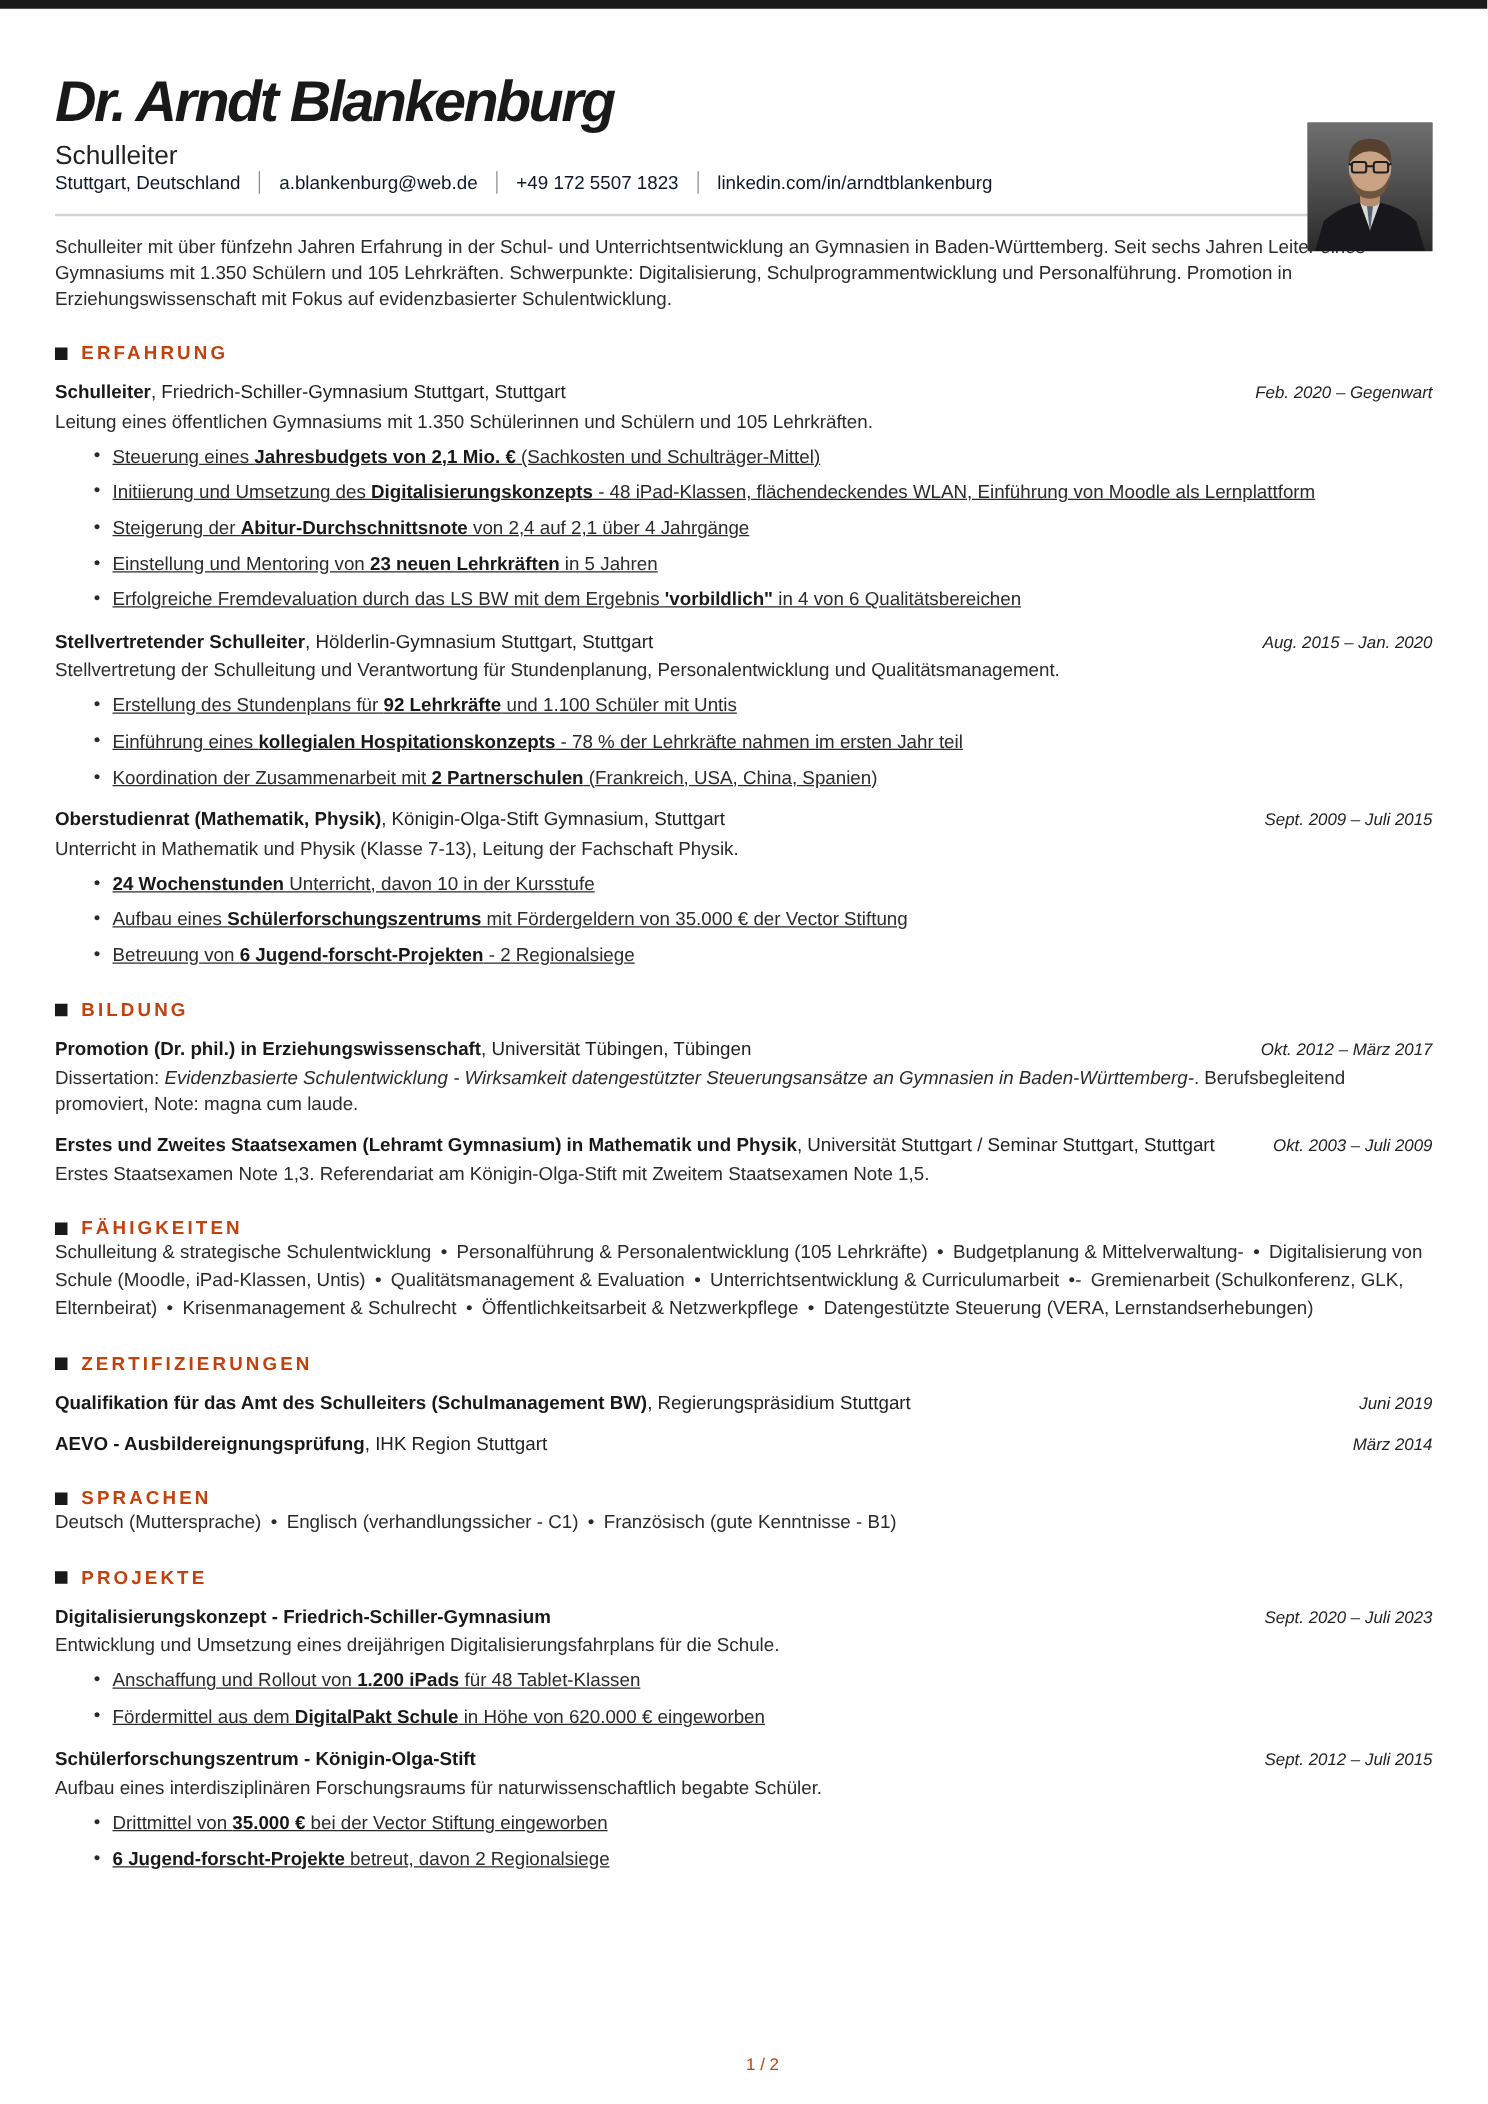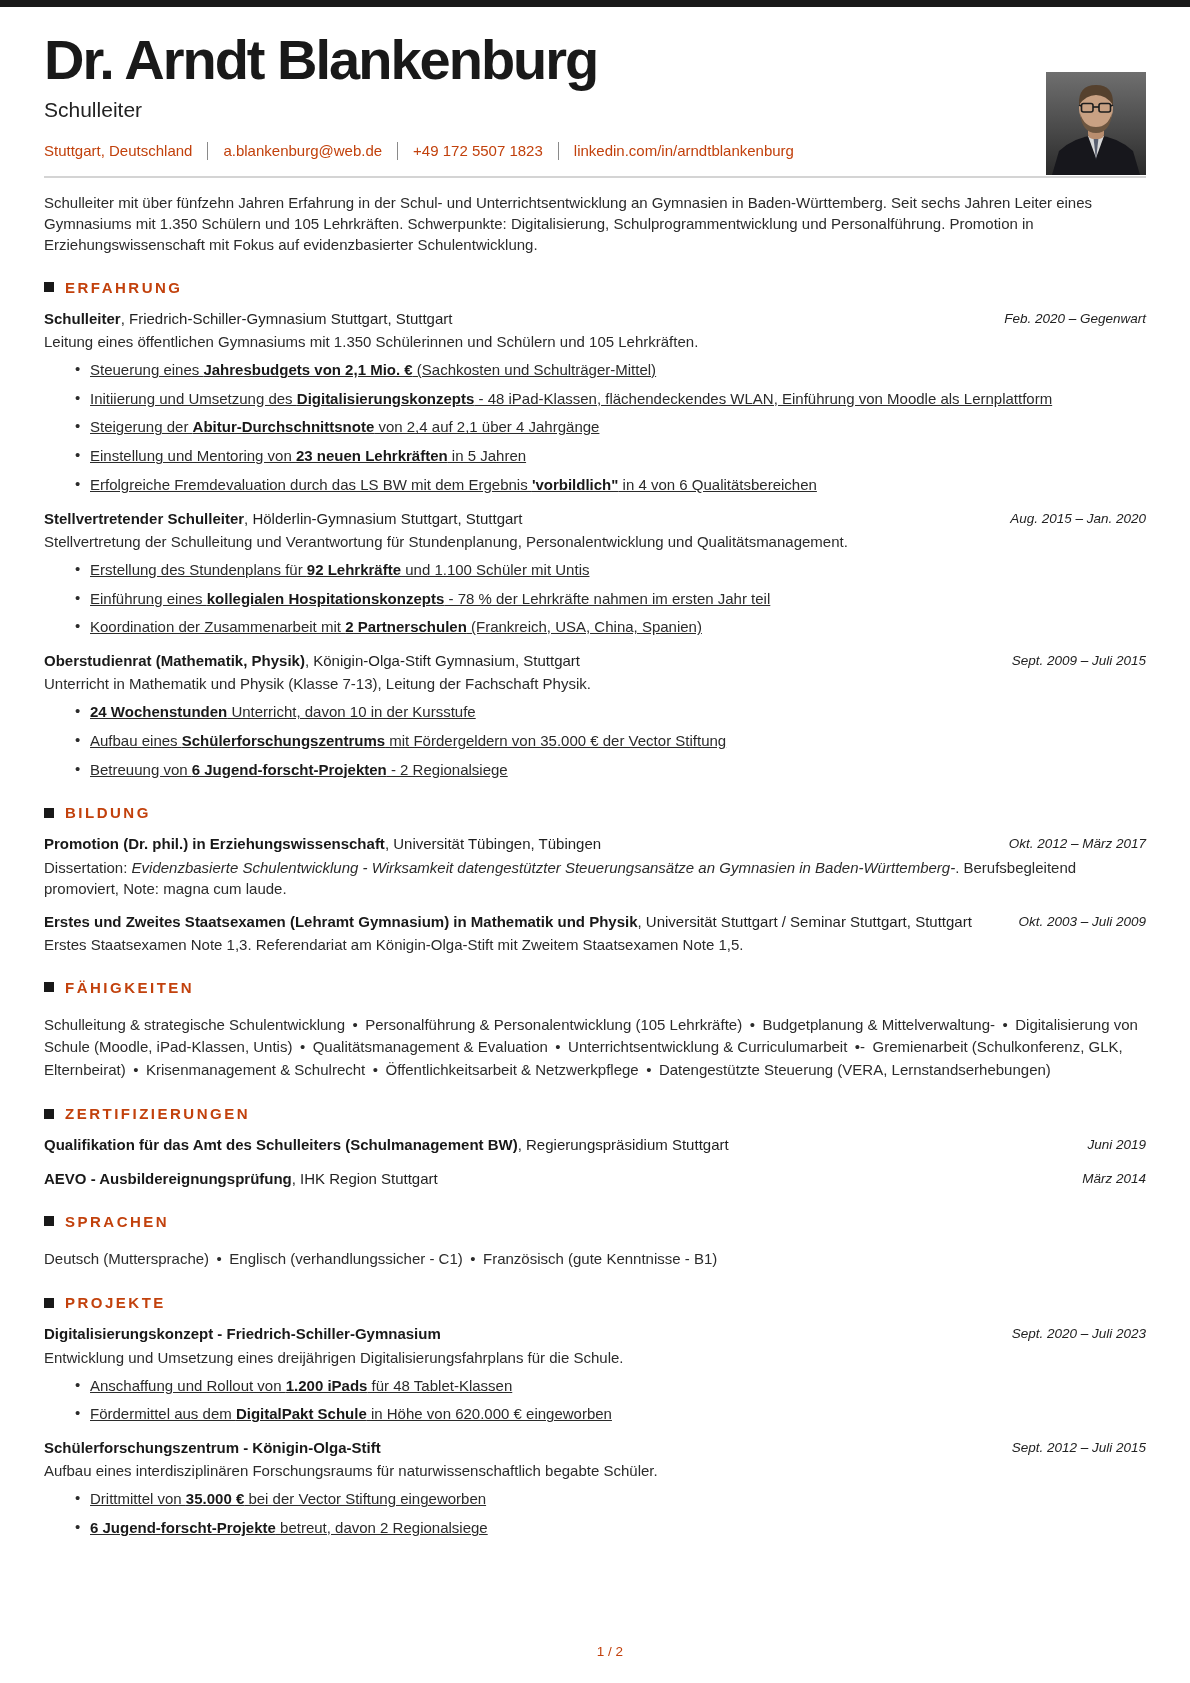--- a/index.html
+++ b/index.html
@@ -8,25 +8,25 @@
     width: 1190px; height: 1683px; position: relative;
     background: #ffffff; overflow: hidden;
     font-family: "Liberation Sans", sans-serif;
     color: #1f1f1f;
     -webkit-font-smoothing: antialiased;
   }
   .topbar { height: 7px; background: #1a1a1a; }
   .page { padding: 0 44px; position: relative; }
 
   h1.name {
-    margin: 24px 0 0; font-size: 56px; line-height: 1.05;
-    font-weight: 700; letter-spacing: -2px; color: #191919;
+    margin: 50px 0 0; font-size: 46px; line-height: 1.05;
+    font-weight: 700; letter-spacing: -2px; color: #191919; font-style: italic;
   }
   .subtitle { margin: 8px 0 0; font-size: 21px; color: #222222; }
-  .contact { margin-top: 20px; display: flex; align-items: center; font-size: 15px; color: #c2410c; }
+  .contact { display: flex; align-items: center; font-size: 15px; color: #0f172a; }
   .contact .sep { width: 1px; height: 18px; background: #8a8a8a; margin: 0 15px; }
   .rule { margin-top: 16px; height: 2px; background: #d4d4d4; }
 
   .photo {
     position: absolute; top: 41px; right: 44px;
     width: 100px; height: 103px; overflow: hidden; background: #3a3a3a;
   }
 
   .summary { margin: 14px 0 0; font-size: 15px; line-height: 1.4; color: #2b2b2b; }
 
@@ -49,21 +49,21 @@
   .entry-desc i { font-style: italic; }
 
   .bullets { margin-top: 6px; }
   .bullet {
     position: relative; padding-left: 46px; margin-top: 8px;
     font-size: 15px; line-height: 1.38; color: #2b2b2b; text-decoration: underline;
   }
   .bullet::before { content: "\2022"; position: absolute; left: 31px; top: -1px; color: #2b2b2b; }
   .bullet b, .entry-desc b, .section-text b { font-weight: 700; color: #191919; }
 
-  .section-text { margin: 18px 0 0; font-size: 15px; line-height: 1.5; color: #2b2b2b; }
+  .section-text { margin: 0 0 0; font-size: 15px; line-height: 1.5; color: #2b2b2b; }
 
   .footer {
     position: absolute; top: 1644px; left: 15px; width: 100%;
     text-align: center; font-size: 13.5px; color: #c2410c;
   }
 </style>
 </head>
 <body>
 
 <div class="topbar"></div>

